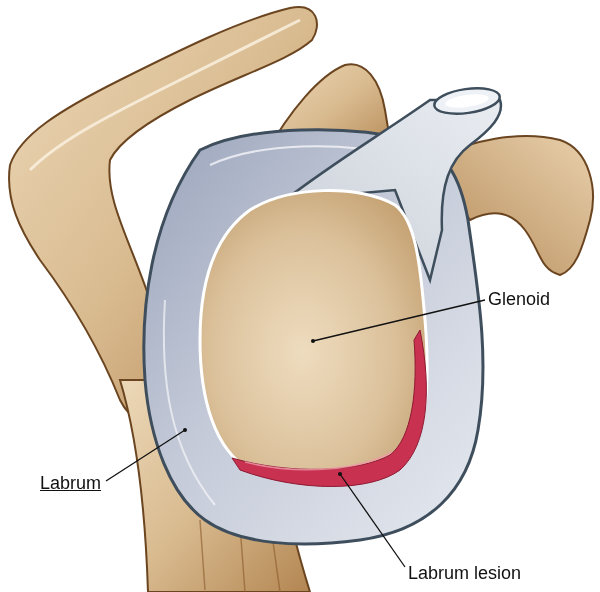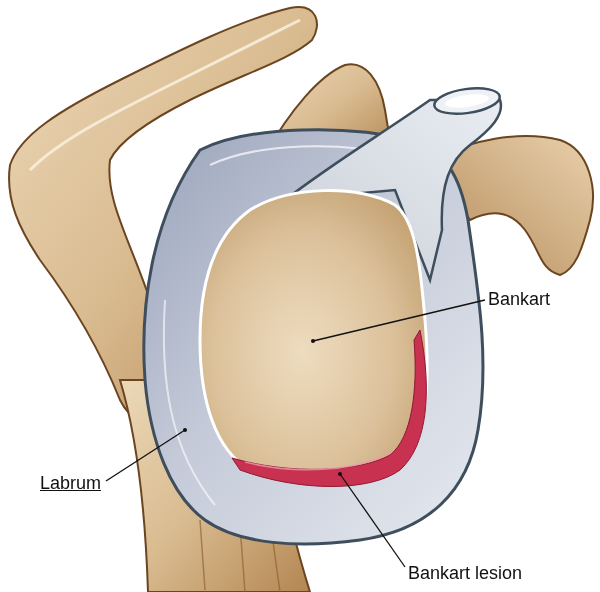--- a/index.html
+++ b/index.html
@@ -86,15 +86,15 @@
   <g>
     <line x1="313" y1="341" x2="485" y2="300" stroke="#111111" stroke-width="1.3"></line>
     <circle cx="313" cy="341" r="2" fill="#111111"></circle>
     <line x1="185" y1="430" x2="106" y2="481" stroke="#111111" stroke-width="1.3"></line>
     <circle cx="185" cy="430" r="2" fill="#111111"></circle>
     <line x1="340" y1="474" x2="405" y2="567" stroke="#111111" stroke-width="1.3"></line>
     <circle cx="340" cy="474" r="2" fill="#111111"></circle>
   </g>
 </svg>
 
-<div class="label" style="left:488px; top:290px;">Bankart</div>
+<div class="label" style="left:488px; top:290px;">Glenoid</div>
 <div class="label" style="left:40px; top:474px;text-decoration:underline;">Labrum</div>
-<div class="label" style="left:408px; top:564px;">Bankart lesion</div>
+<div class="label" style="left:408px; top:564px;">Labrum lesion</div>
 
 </body></html>

